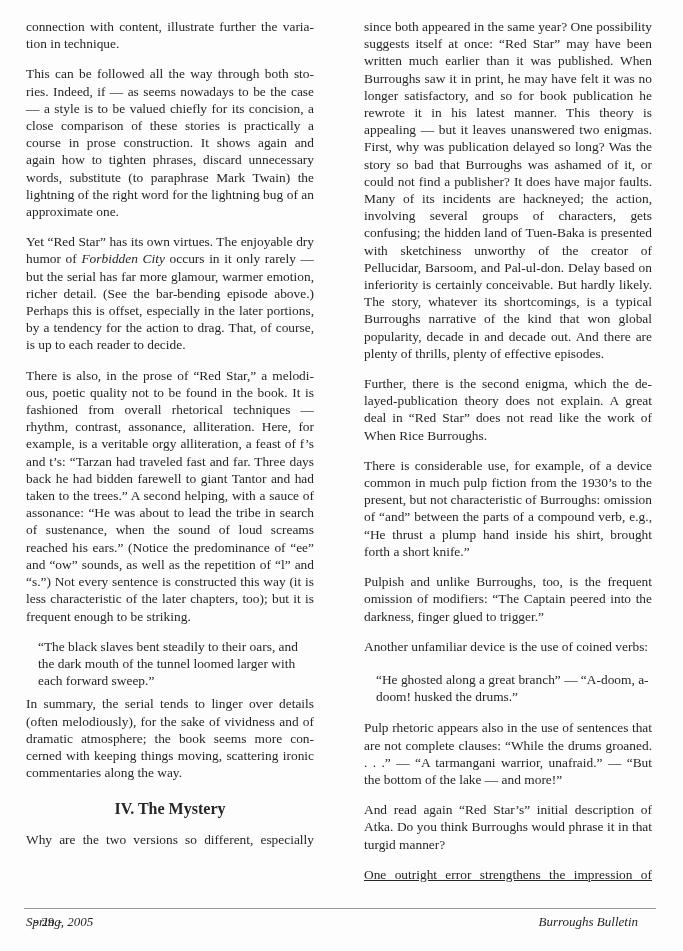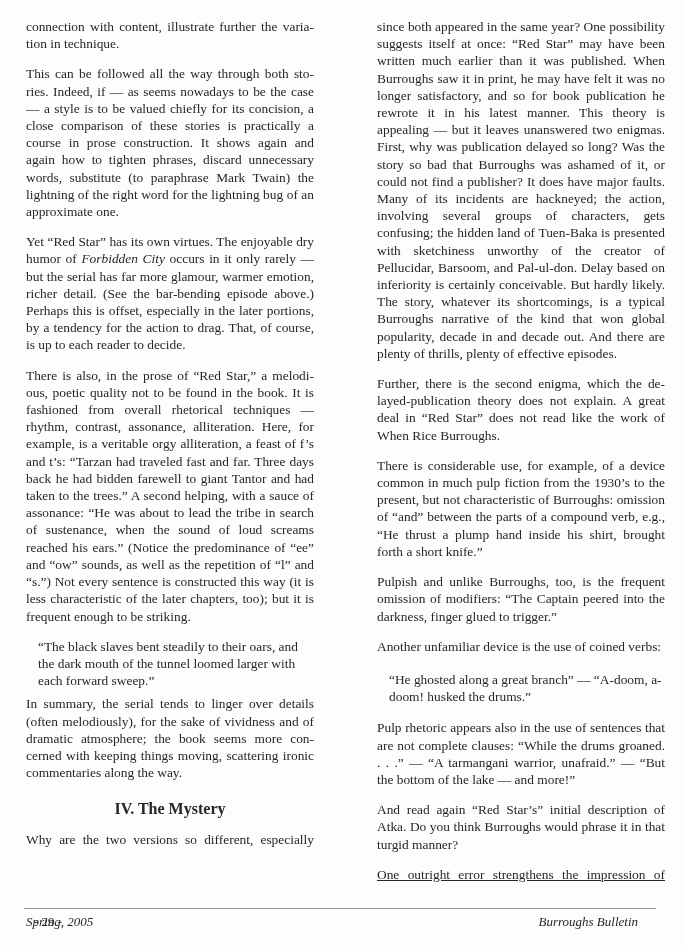--- a/index.html
+++ b/index.html
@@ -10,21 +10,21 @@
     color: #262626;
     position: relative;
   }
   .page { position: absolute; left: 0; top: 0; width: 683px; height: 951px; }
   .col {
     position: absolute; top: 18px; width: 288px;
     font-size: 13.4px; line-height: 17.2px;
     text-align: justify; hyphens: manual;
   }
   .col-left { left: 26px; }
-  .col-right { left: 377px; }
+  .col-right { left: 364px; }
   .col p { margin: 0 0 13px 0; }
   .col blockquote { margin: 0 0 6px 12px; text-align: left; }
   .col blockquote.q2 { margin: 16px 0 14px 12px; }
   .col h2 {
     font-size: 16px; font-weight: bold; text-align: center;
     margin: 20px 0 0 0; line-height: 16px;
   }
   .col h2 + p { margin-top: 14px; }
   .rule {
     position: absolute; left: 24px; top: 908px; width: 632px; height: 0;

